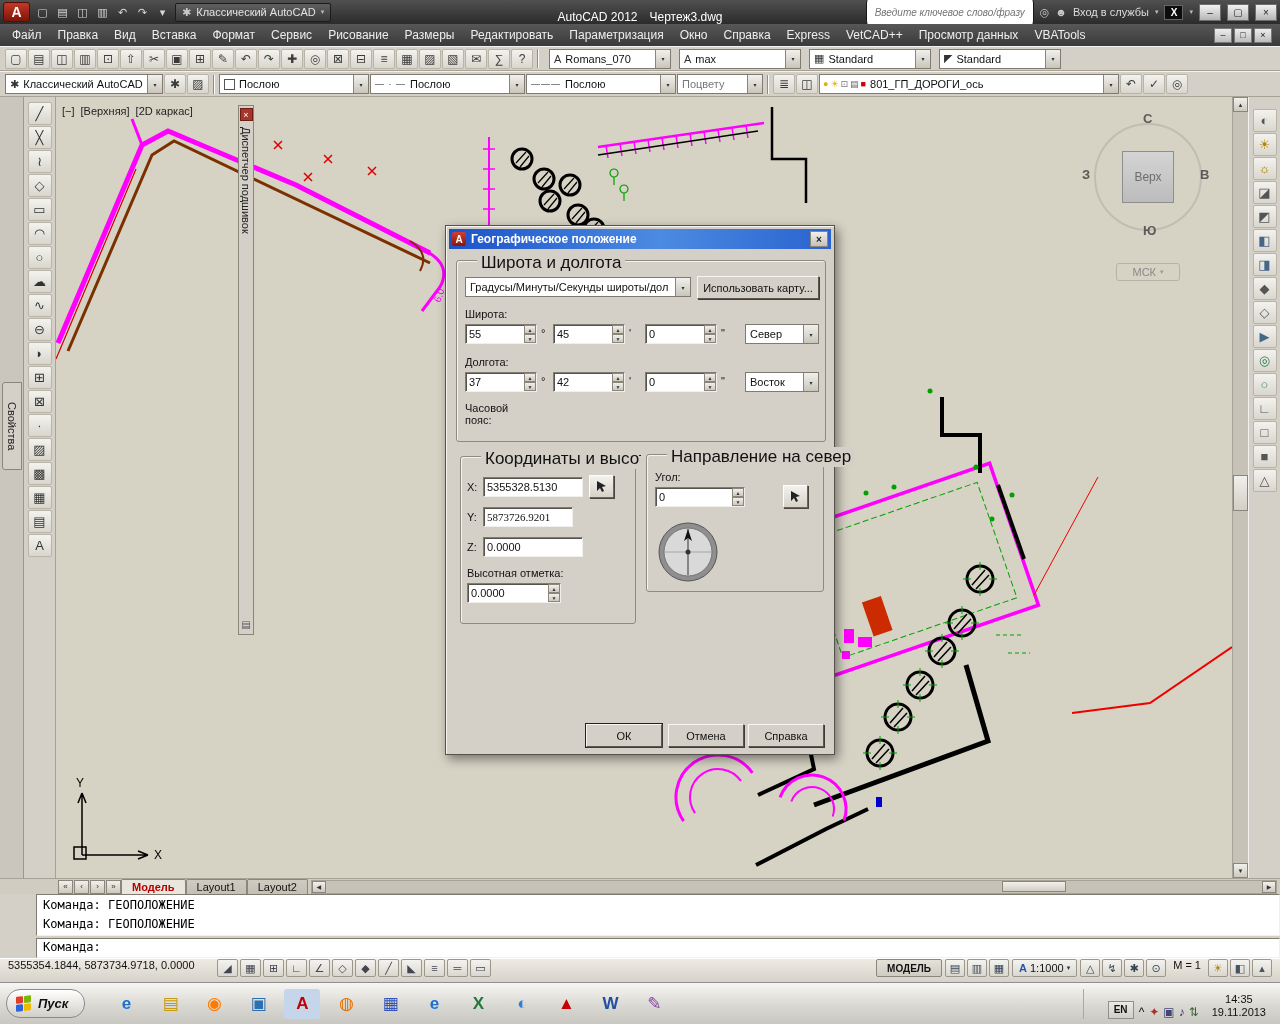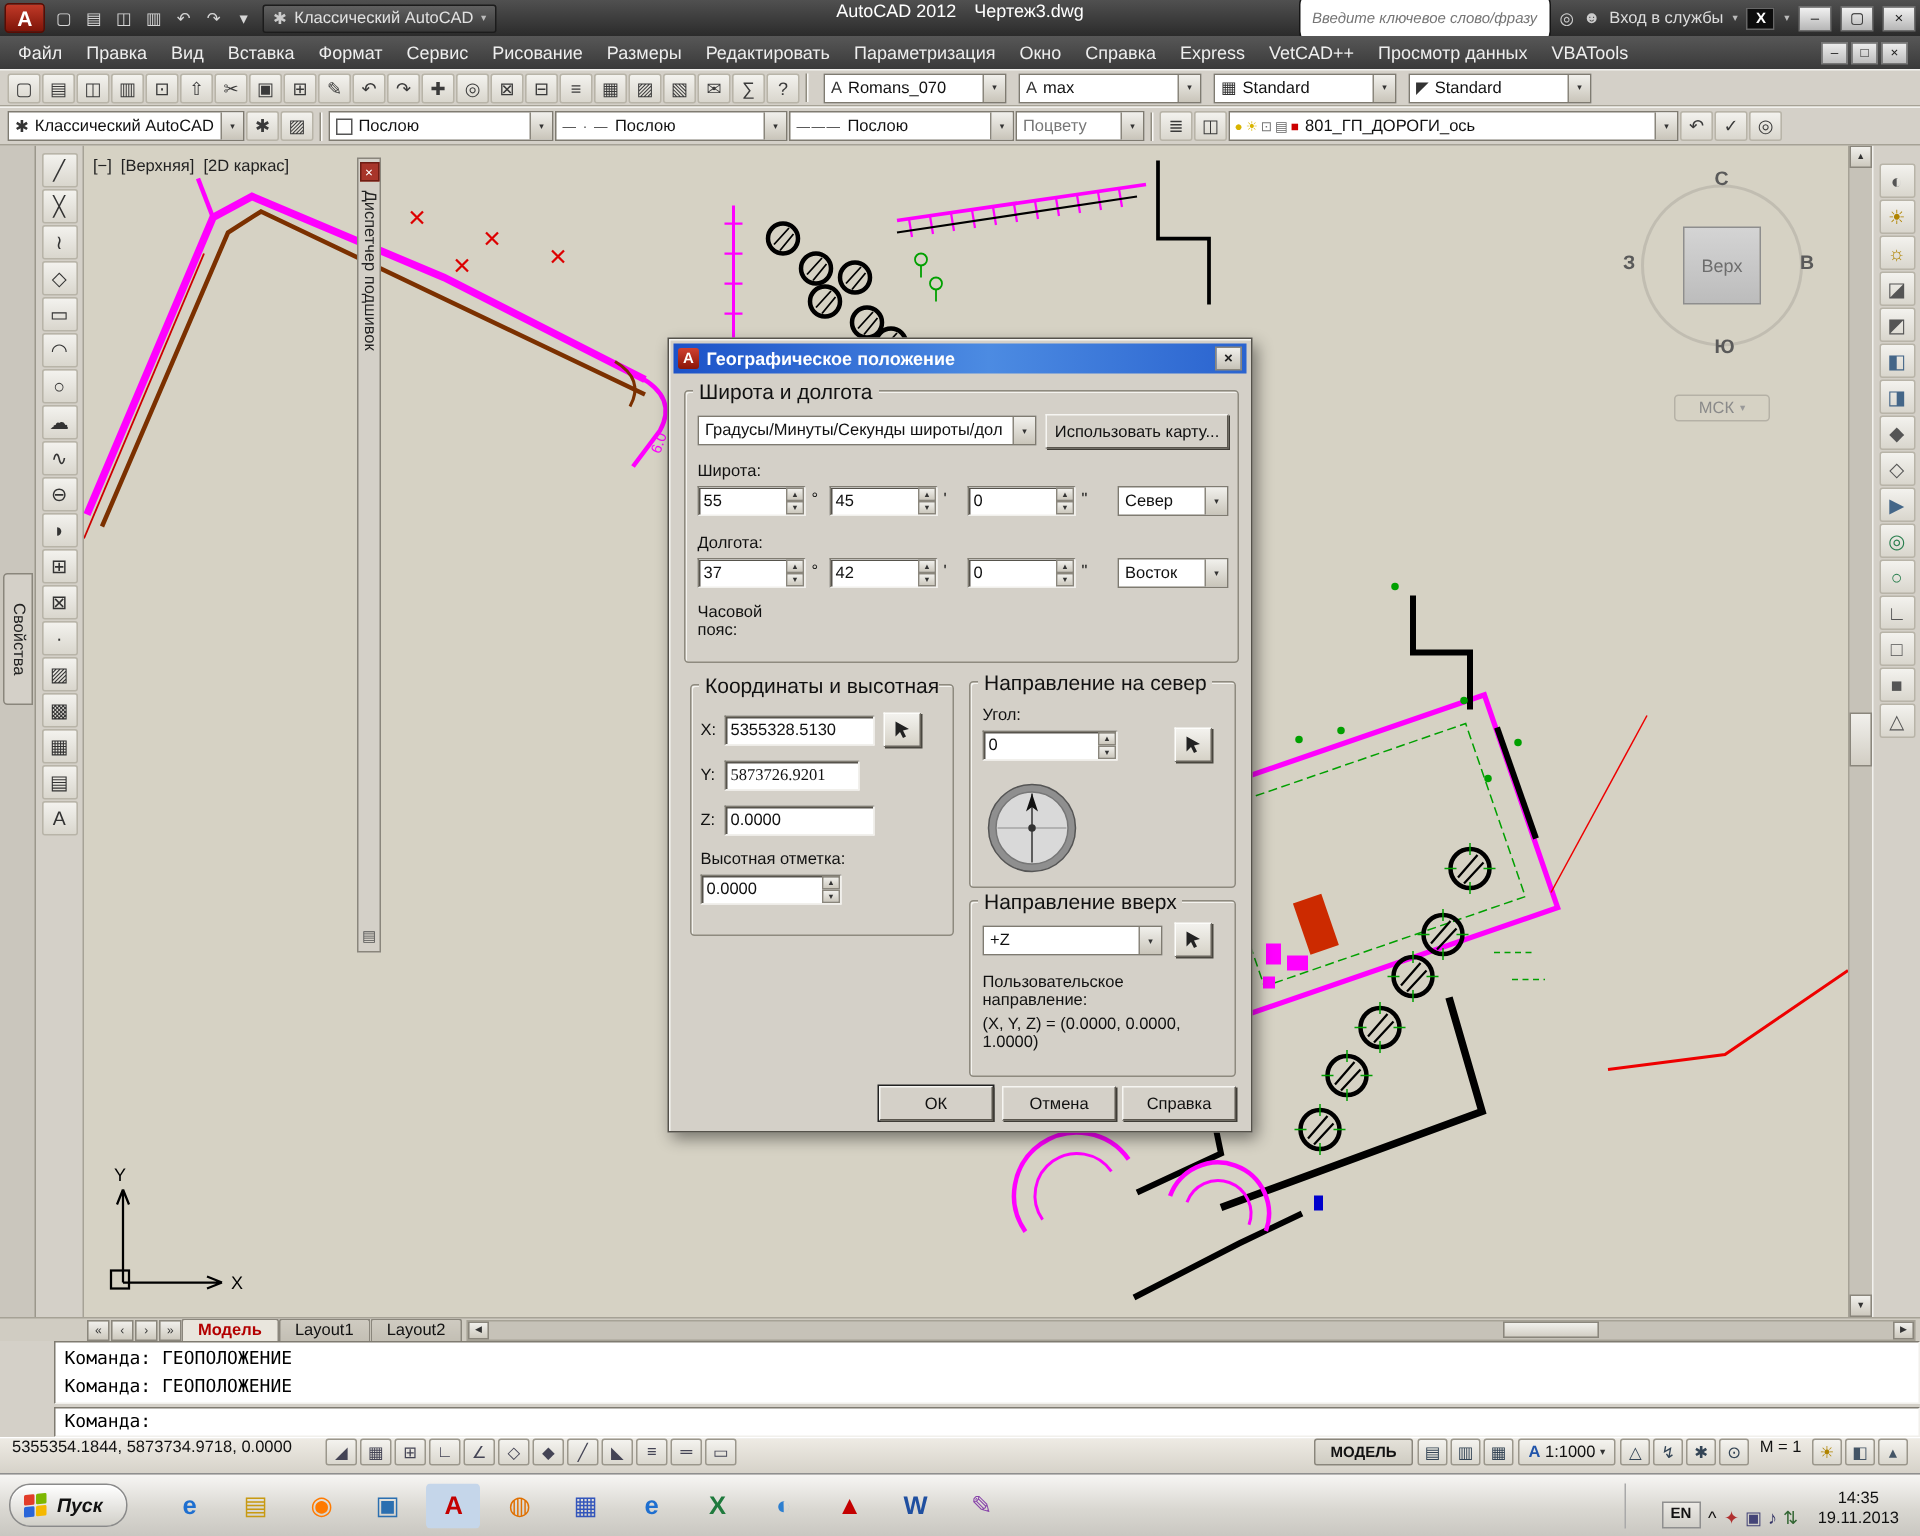--- a/index.html
+++ b/index.html
@@ -5,21 +5,21 @@
 *{margin:0;padding:0;box-sizing:border-box}
 html,body{width:1280px;height:1024px}
 body{position:relative;overflow:hidden;background:#d4d0c8;font-family:"Liberation Sans","DejaVu Sans",sans-serif;font-size:11px;color:#111}
 .cc{display:flex;align-items:center;justify-content:center}
 
 #titlebar{position:absolute;left:0;top:0;width:1280px;height:24px;background:linear-gradient(#505050,#2b2b2b);display:flex;align-items:center;color:#ddd;gap:3px;padding:0 3px;z-index:20}
 #app-logo{width:27px;height:20px;background:linear-gradient(#c23a28,#7d1408);border:1px solid #580d04;border-radius:3px;color:#fff;font-weight:bold;font-size:14px}
 .qat-ic{width:19px;height:18px;font-size:11px;color:#d6d6d6}
 .ws-combo{height:19px;display:flex;align-items:center;background:linear-gradient(#606060,#383838);border:1px solid #1c1c1c;border-radius:2px;padding:0 6px;gap:5px;font-size:11px;color:#e2e2e2}
 .chev{font-size:7px;color:#bbb}
-#title-center{position:absolute;left:50%;top:0;height:24px;transform:translateX(-50%);display:flex;align-items:flex-start;gap:12px;color:#fff;font-size:12px}
+#title-center{position:absolute;left:50%;top:0;height:24px;transform:translateX(-50%);display:flex;align-items:flex-end;gap:12px;color:#fff;font-size:12px}
 #search-input{width:168px;height:16px;border-radius:8px;border:1px solid #161616;background:#fff;font-size:10px;padding:16px 8px;color:#555;font-style:italic}
 .tbr{margin-left:auto;display:flex;align-items:center;gap:6px}
 .mini-ic{font-size:11px;color:#ccc}
 #exchange-x{width:19px;height:15px;background:#0c0c0c;border:1px solid #666;color:#fff;font-weight:bold;font-size:10px}
 .wbtn{width:22px;height:17px;background:linear-gradient(#f2f2f2,#b6b6b6);border:1px solid #6d6d6d;color:#222;font-size:10px}
 
 #menubar{position:absolute;left:0;top:24px;width:1280px;height:22px;background:linear-gradient(#575757,#3a3a3a);display:flex;align-items:center;color:#eee;padding:0 4px;z-index:20}
 .menu-item{padding:3px 8px;font-size:12px;white-space:nowrap}
 #mdi{margin-left:auto;display:flex;gap:2px;padding-right:4px}
 .mdi-btn{width:18px;height:15px;background:linear-gradient(#ededed,#bdbdbd);border:1px solid #777;color:#222;font-size:9px}
@@ -58,21 +58,21 @@
 #vscroll{position:absolute;left:1232px;top:97px;width:16px;height:781px;background:#c6c2b8;border-left:1px solid #a6a296}
 .scr-btn{width:15px;height:15px;background:linear-gradient(#f1f0ec,#cdc9be);border:1px solid #8a867c;font-size:7px;color:#333;display:flex;align-items:center;justify-content:center}
 #vthumb{position:absolute;left:0;top:378px;width:15px;height:36px;background:linear-gradient(#f1f0ec,#d2cec4);border:1px solid #8a867c}
 #right-toolbar{position:absolute;left:1248px;top:97px;width:32px;height:781px;background:#d4d0c8;border-left:1px solid #f2f1ee;display:flex;flex-direction:column;align-items:center;padding-top:12px;gap:1px}
 
 #geo-dialog{position:absolute;left:445px;top:225px;width:390px;height:530px;background:#d4d0c8;border:1px solid #55524b;box-shadow:3px 4px 10px rgba(0,0,0,.45),inset 1px 1px 0 #f6f5f2;z-index:50}
 #dlg-title{position:absolute;left:3px;top:3px;width:382px;height:20px;background:linear-gradient(90deg,#1c52c8,#4c8be2 55%,#2a63cf);color:#fff;display:flex;align-items:center;gap:5px;padding:0 3px;font-size:12px;font-weight:bold}
 #dlg-app-icon{width:14px;height:14px;background:linear-gradient(#d04030,#8a1508);border-radius:2px;color:#fff;font-size:10px;font-weight:bold;flex:none}
 #dlg-close{margin-left:auto;width:18px;height:16px;background:linear-gradient(#f1f0ec,#c6c2b7);border:1px solid #8a867c;color:#222;font-size:10px;font-weight:bold}
 .group{position:absolute;border:1px solid #8e8a7f;border-radius:3px;box-shadow:inset 1px 1px 0 #f4f3ef}
-.legend{position:absolute;top:-8px;left:5px;background:#d4d0c8;padding:0 4px;font-size:14px;white-space:nowrap}
+.legend{position:absolute;top:-8px;left:20px;background:#d4d0c8;padding:0 4px;font-size:17px;white-space:nowrap}
 .dlbl{position:absolute;font-size:11px;color:#111;white-space:nowrap}
 .wrap{white-space:normal}
 .field{position:absolute;height:20px;background:#fff;border:1px solid;border-color:#807c72 #f1f0ec #f1f0ec #807c72;box-shadow:inset 1px 1px 0 #56534c;font-size:11px;padding:0 3px;font-family:inherit;color:#111}
 .spinwrap{position:absolute;height:20px}
 .spinwrap .field{position:absolute;left:0;top:0;width:100%;padding-right:14px}
 .spins{position:absolute;right:1px;top:1px;width:12px;display:flex;flex-direction:column}
 .sp{height:9px;background:linear-gradient(#f1f0ec,#ccc8bd);border:1px solid #8a867c;font-size:5px;color:#333;display:flex;align-items:center;justify-content:center}
 .pickbtn{position:absolute;width:25px;height:23px;background:linear-gradient(#f3f2ee,#d6d2c7);border:1px solid;border-color:#fdfdfb #6b675e #6b675e #fdfdfb;box-shadow:1px 1px 0 #49463f;display:flex;align-items:center;justify-content:center}
 .dcombo{position:absolute}
 .dbtn{position:absolute;width:76px;height:23px;background:#d4d0c8;border:1px solid;border-color:#f6f5f2 #5b574f #5b574f #f6f5f2;box-shadow:1px 1px 0 #3f3c36;font-size:11px;display:flex;align-items:center;justify-content:center}
@@ -736,34 +736,20 @@
     <svg width="62" height="62" style="position:absolute;left:10px;top:66px">
       <circle cx="31" cy="31" r="29" fill="#8f8f8f" stroke="#555"></circle>
       <circle cx="31" cy="31" r="24" fill="#d9d9d9" stroke="#777"></circle>
       <path d="M8 31 H54" stroke="#a5a5a5" stroke-width="1"></path>
       <path d="M31 8 V54" stroke="#333" stroke-width="1"></path>
       <path d="M31 8 L27 20 L31 17 L35 20 Z" fill="#111"></path>
       <circle cx="31" cy="31" r="2.5" fill="#333"></circle>
     </svg>
   </div>
 
-  <div class="group" style="left:200px;top:374px;width:178px;height:118px">
-    <span class="legend">Направление вверх</span>
-    <div class="combo dcombo" style="left:8px;top:16px;width:120px">
-      <span class="txt">+Z</span>
-      <span class="drop">▾</span>
-    </div>
-    <div class="pickbtn" style="left:136px;top:14px">
-      <svg width="11" height="13">
-          <path d="M1 1 L1 11 L4 8 L6 12 L8 11 L6 7 L10 6 Z" fill="#222"></path>
-        </svg>
-    </div>
-    <span class="dlbl wrap" style="left:8px;top:48px;width:160px">Пользовательское направление:</span>
-    <span class="dlbl wrap" style="left:8px;top:76px;width:162px">(X, Y, Z) = (0.0000, 0.0000, 1.0000)</span>
-  </div>
 
   <div class="dbtn default" style="left:140px;top:498px">ОК</div>
   <div class="dbtn" style="left:222px;top:498px">Отмена</div>
   <div class="dbtn" style="left:302px;top:498px">Справка</div>
 </div>
 
 <div id="tabsrow">
   <div class="ic-list">
 
   <div class="tabnav">

